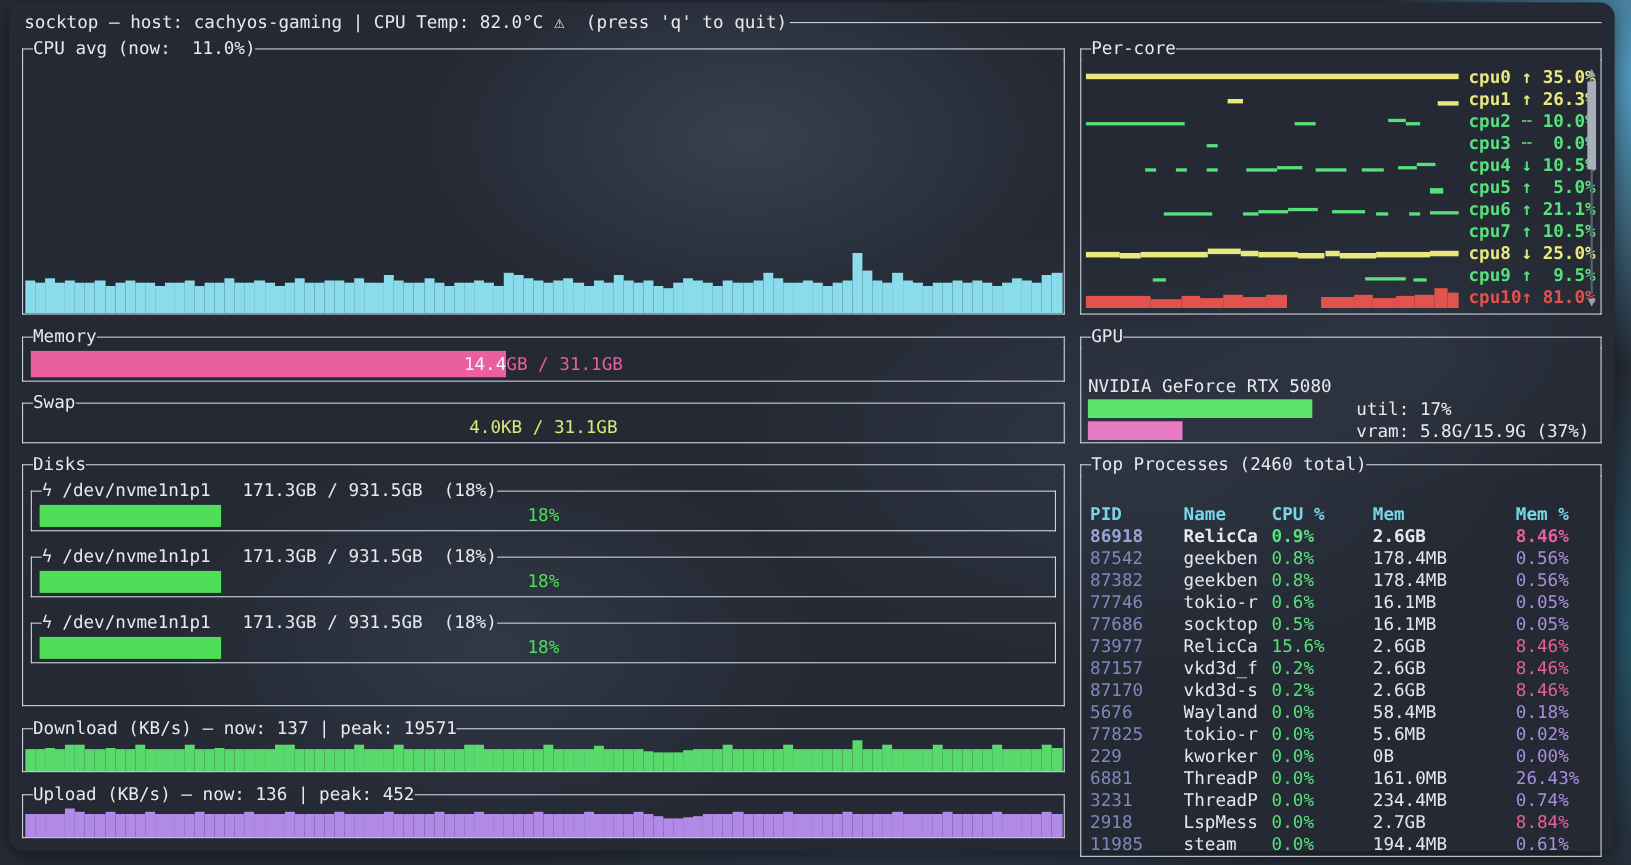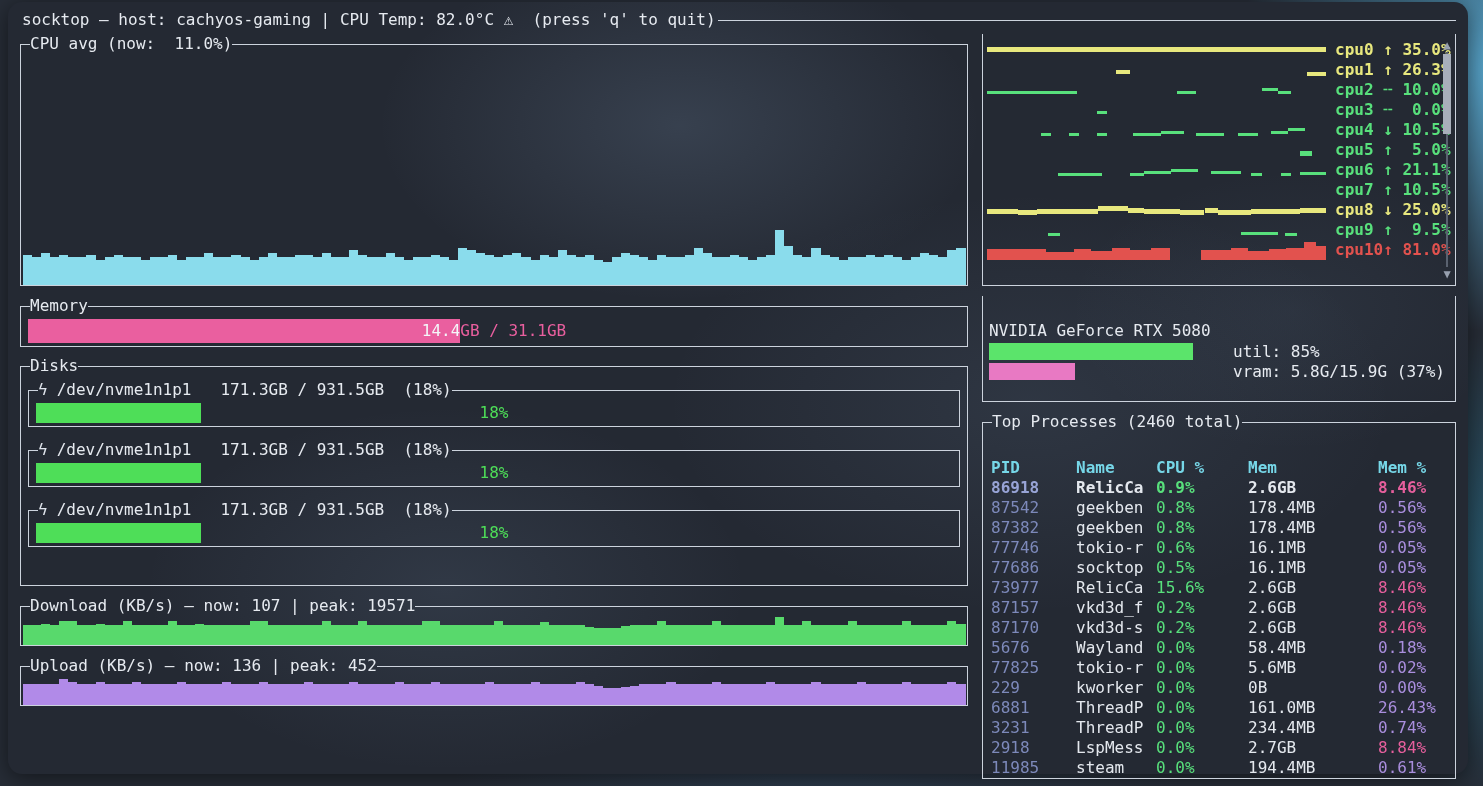--- a/index.html
+++ b/index.html
@@ -229,20 +229,32 @@
           </div>
         <div class="pbody">
           <div class="gauge g24">
             <div class="gfill" style="width: 46.3%; background: rgb(234, 95, 159);"></div>
             <div class="glab base" style="color: rgb(234, 95, 159);">14.4GB / 31.1GB</div>
             <div class="glab white" style="clip-path: inset(0px 53.7% 0px 0px);">14.4GB / 31.1GB</div>
           </div>
         </div>
       </div>
 
+      <div class="panel h-swap">
+        <div class="ptitle">
+            <span class="pt-text">Swap</span>
+          </div>
+        <div class="pbody">
+          <div class="gauge g20">
+            <div class="gfill" style="width: 0%; background: rgb(221, 232, 120);"></div>
+            <div class="glab base" style="color: rgb(221, 232, 120);">4.0KB / 31.1GB</div>
+            <div class="glab white" style="clip-path: inset(0px 100% 0px 0px);">4.0KB / 31.1GB</div>
+          </div>
+        </div>
+      </div>
 
       <div class="panel h-disk">
         <div class="ptitle">
             <span class="pt-text">Disks</span>
           </div>
         <div class="pbody">
           <div class="disk-stack">
               <div class="panel disk-sub">
                 <div class="ptitle">
                   <span class="pt-text"><span class="disk-icon">ϟ</span>/dev/nvme1n1p1   171.3GB / 931.5GB  (18%)</span>
@@ -275,21 +287,21 @@
                     <div class="glab" style="color: rgb(78, 222, 88);">18%</div>
                   </div>
                 </div>
               </div>
             </div>
         </div>
       </div>
 
       <div class="panel h-net">
         <div class="ptitle">
-            <span class="pt-text">Download (KB/s) — now: 107 | peak: 19571</span>
+            <span class="pt-text">Download (KB/s) — now: 137 | peak: 19571</span>
           </div>
         <div class="pbody">
           <div class="bars">
               <i style="height: 70%; background: rgb(88, 217, 108);"></i>
               <i style="height: 70%; background: rgb(88, 217, 108);"></i>
               <i style="height: 71%; background: rgb(88, 217, 108);"></i>
               <i style="height: 70%; background: rgb(88, 217, 108);"></i>
               <i style="height: 83%; background: rgb(88, 217, 108);"></i>
               <i style="height: 83%; background: rgb(88, 217, 108);"></i>
               <i style="height: 70%; background: rgb(88, 217, 108);"></i>
@@ -506,20 +518,23 @@
               <i style="height: 73%; background: rgb(177, 138, 232);"></i>
             </div>
         </div>
       </div>
 
     </div>
 
     <div class="col-right">
 
       <div class="panel h-core">
+        <div class="ptitle">
+            <span class="pt-text">Per-core</span>
+          </div>
         <div class="pbody">
           <div class="core-rows">
               <div class="core-row">
                 <div class="core-spark">
                   <div class="seg" style="left: 0%; width: 97.5%; background: rgb(232, 232, 126); bottom: 38%; height: 5px;"></div>
                 </div>
                 <div class="core-label" style="color: rgb(232, 232, 126);">cpu0 ↑ 35.0%</div>
               </div>
               <div class="core-row">
                 <div class="core-spark">
@@ -629,28 +644,31 @@
             <span class="sb-arrow">▲</span>
             <span class="sb-track">
               <span class="sb-thumb"></span>
             </span>
             <span class="sb-arrow">▼</span>
           </div>
         </div>
       </div>
 
       <div class="panel h-gpu">
+        <div class="ptitle">
+            <span class="pt-text">GPU</span>
+          </div>
         <div class="pbody">
           <div class="gpu-body">
             <div class="gpu-name">NVIDIA GeForce RTX 5080</div>
             <div class="grow">
               <span class="gbarwrap">
                   <span class="gbarfill" id="gpu-util-fill" style="width: 88%; background: rgb(91, 228, 107);"></span>
                 </span>
-              <span class="glabel">util: 85%</span>
+              <span class="glabel">util: 17%</span>
             </div>
             <div class="grow">
               <span class="gbarwrap">
                   <span class="gbarfill" id="gpu-vram-fill" style="width: 37%; background: rgb(232, 121, 195);"></span>
                 </span>
               <span class="glabel">vram: 5.8G/15.9G (37%)</span>
             </div>
           </div>
         </div>
       </div>

